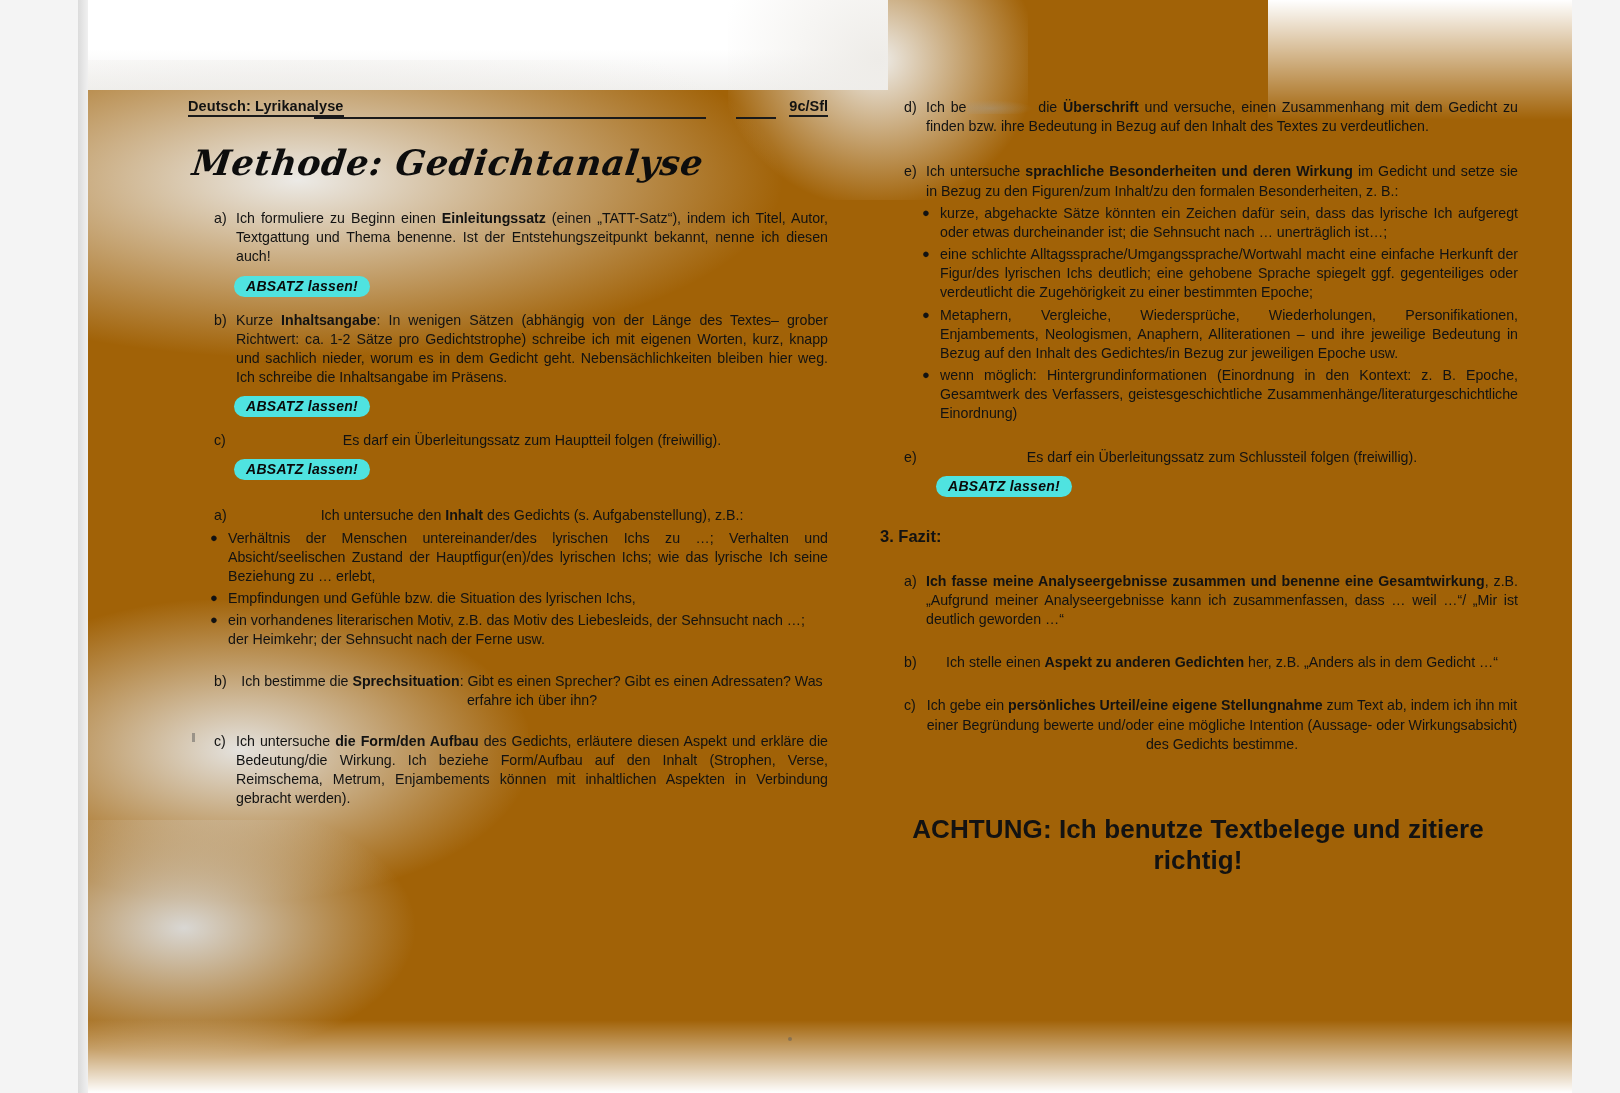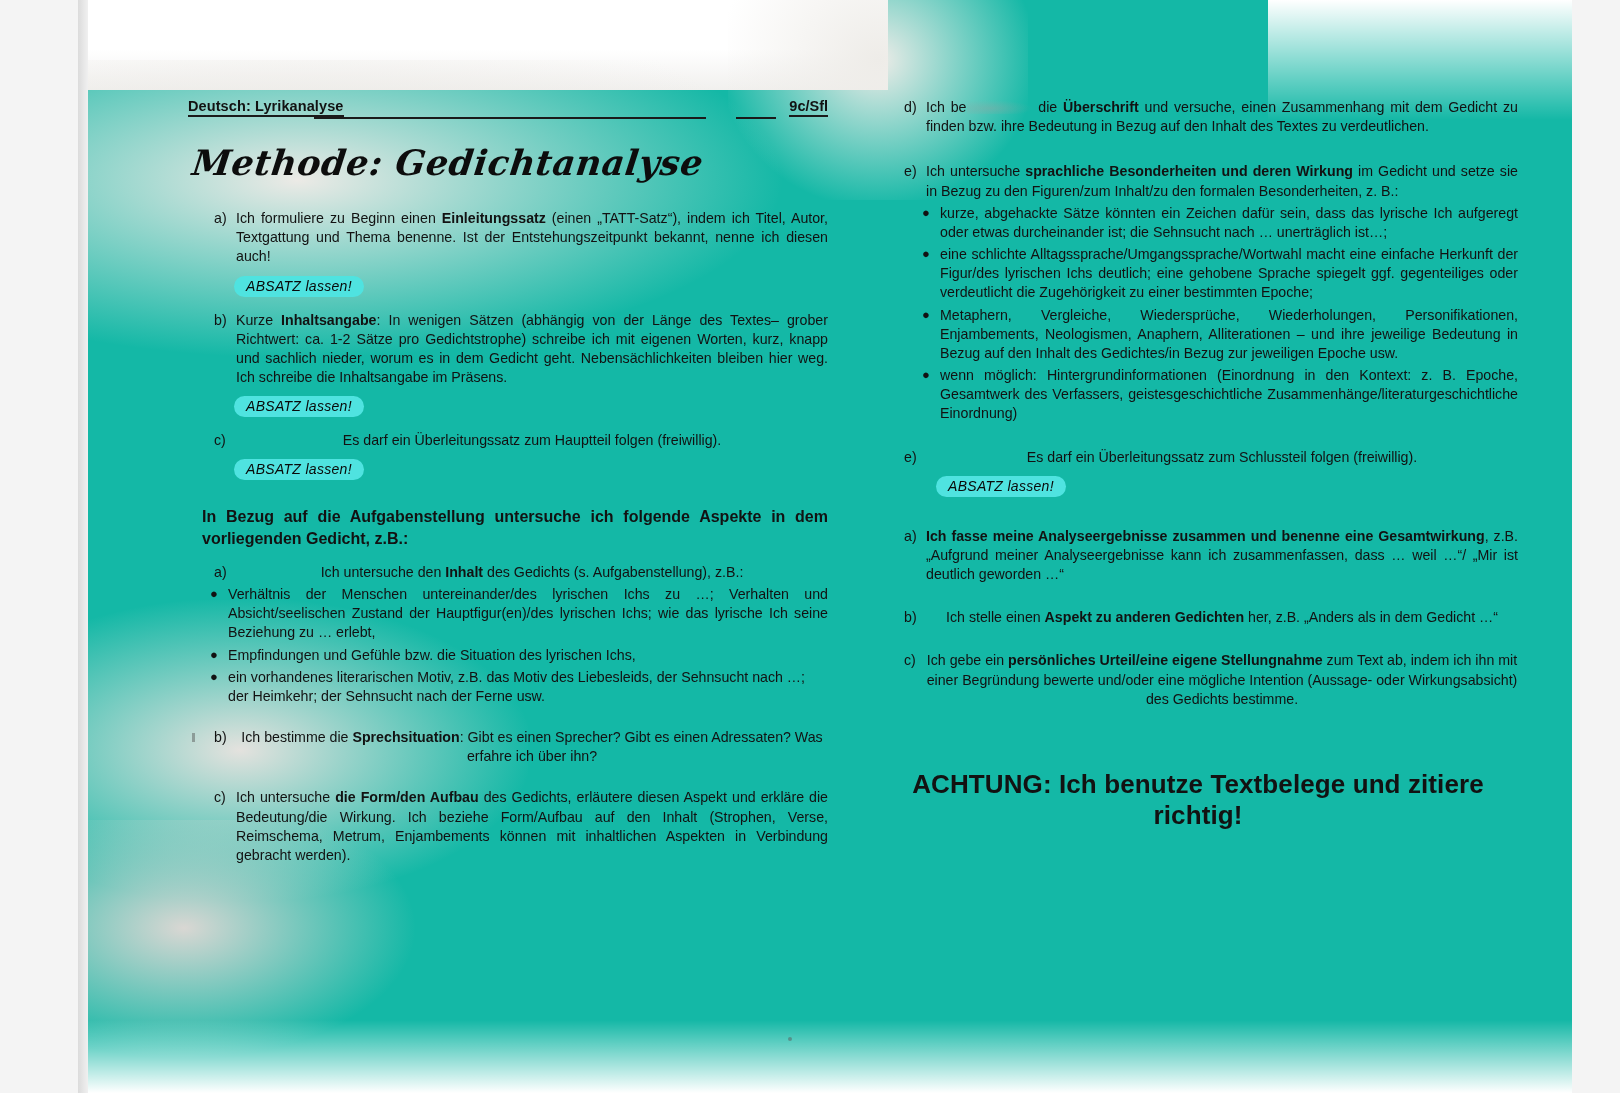--- a/index.html
+++ b/index.html
@@ -8,21 +8,21 @@
     background:#f2f2f2;
     font-family:"Liberation Sans",sans-serif;
     overflow:hidden;
     position:relative;
   }
 
   
   #sheet{
     position:absolute;
     left:88px;top:0;width:1484px;height:1093px;
-    background:#14b8a6;
+    background:#a16207;
     overflow:hidden;
   }
   
   .blotch{position:absolute;pointer-events:none;}
   .b1{left:0;top:0;width:800px;height:90px;
       background:linear-gradient(180deg,#ffffff 0%,#ffffff 55%,#f1f0ee 100%);}
   .b2{left:0;top:60px;width:700px;height:300px;
       background:radial-gradient(ellipse at 30% 40%,#eceae6 0%,rgba(236,234,230,0) 70%);}
   .b3{left:-40px;top:600px;width:480px;height:300px;
       background:radial-gradient(ellipse at 40% 50%,#e4e2de 0%,rgba(228,226,222,0) 72%);}
@@ -93,21 +93,21 @@
   .bullets li.nj .btx{text-align:left;}
 
   b,.bd{font-weight:bold;}
 
   
   .absatz{
     display:inline-block;
     margin:9px 0 0 46px;
     background:#4fe3e0;
     color:#0a0a0a;
-    font-style:italic;font-weight:normal;
+    font-style:italic;font-weight:bold;
     font-size:14px;letter-spacing:.3px;
     padding:2px 12px 3px 12px;
     border-radius:11px;
   }
   .absatz.r{margin-left:58px;}
 
   .achtung{
     margin:60px 0 0 0;
     font-size:26px;font-weight:bold;letter-spacing:.1px;
     text-align:center;
@@ -169,21 +169,20 @@
       <div class="absatz">ABSATZ lassen!</div>
 
       <div class="item nj">
         <span class="mk">c)</span>
         <span class="tx">Es darf ein Überleitungssatz zum Hauptteil folgen (freiwillig).</span>
       </div>
       <div class="absatz">ABSATZ lassen!</div>
     </div>
 
     <div class="sec">
-      <div class="sec-sub">In Bezug auf die Aufgabenstellung untersuche ich folgende Aspekte in dem vorliegenden Gedicht, z.B.:</div>
 
       <div class="item nj">
         <span class="mk">a)</span>
         <span class="tx">
           Ich untersuche den <b>Inhalt</b> des Gedichts (s. Aufgabenstellung), z.B.:
         </span>
       </div>
       <ul class="bullets">
         <li>
           <span class="dot">●</span>
@@ -252,20 +251,24 @@
     </ul>
 
     <div class="item nj" style="margin-top:24px">
       <span class="mk">e)</span>
       <span class="tx">Es darf ein Überleitungssatz zum Schlussteil folgen (freiwillig).</span>
     </div>
     <div class="absatz r">ABSATZ lassen!</div>
 
     
     <div class="sec" style="margin-top:30px">
+      <div class="sec-head">
+        <span>3.</span>
+        <span>Fazit:</span>
+      </div>
 
       <div class="item" style="margin-top:26px">
         <span class="mk">a)</span>
         <span class="tx">
           <b>Ich fasse meine Analyseergebnisse zusammen und benenne eine Gesamtwirkung</b>, z.B. „Aufgrund meiner Analyseergebnisse kann ich zusammenfassen, dass … weil …“/ „Mir ist deutlich geworden …“
         </span>
       </div>
 
       <div class="item nj" style="margin-top:24px">
         <span class="mk">b)</span>

